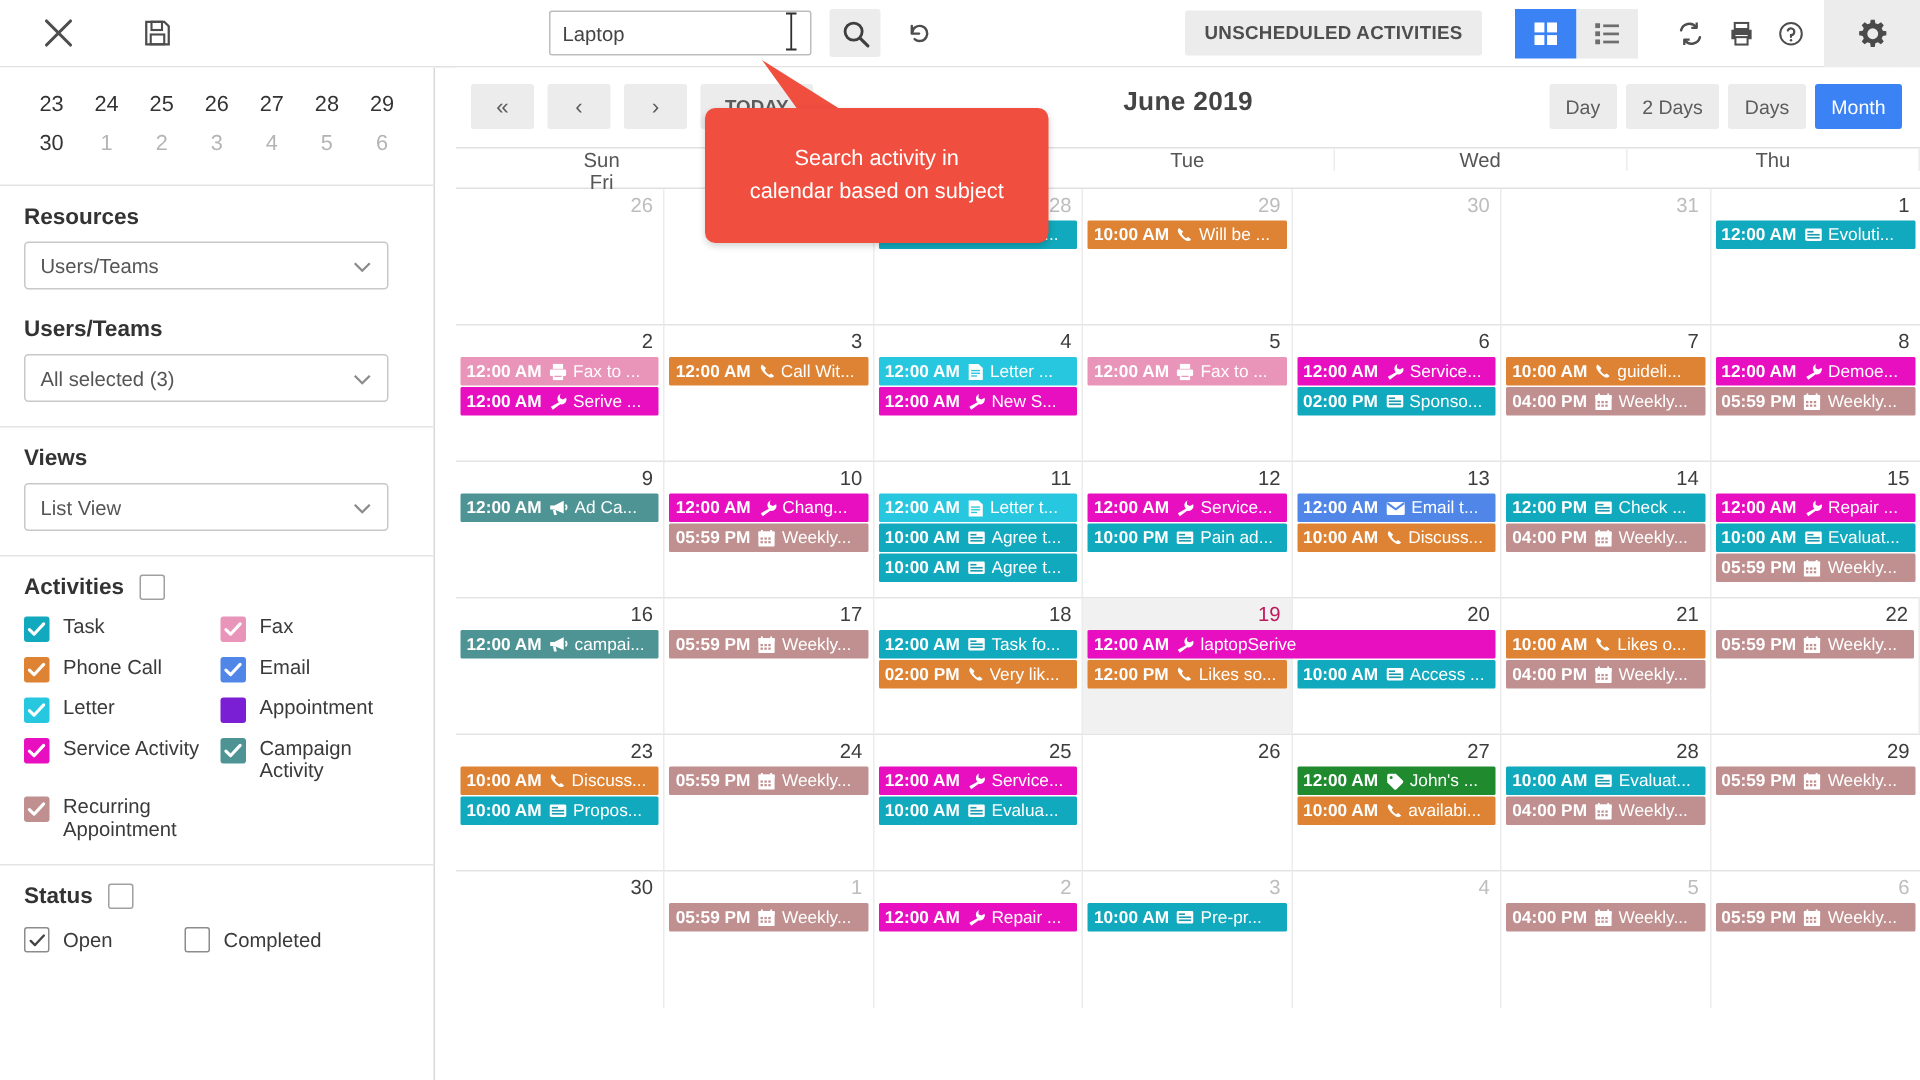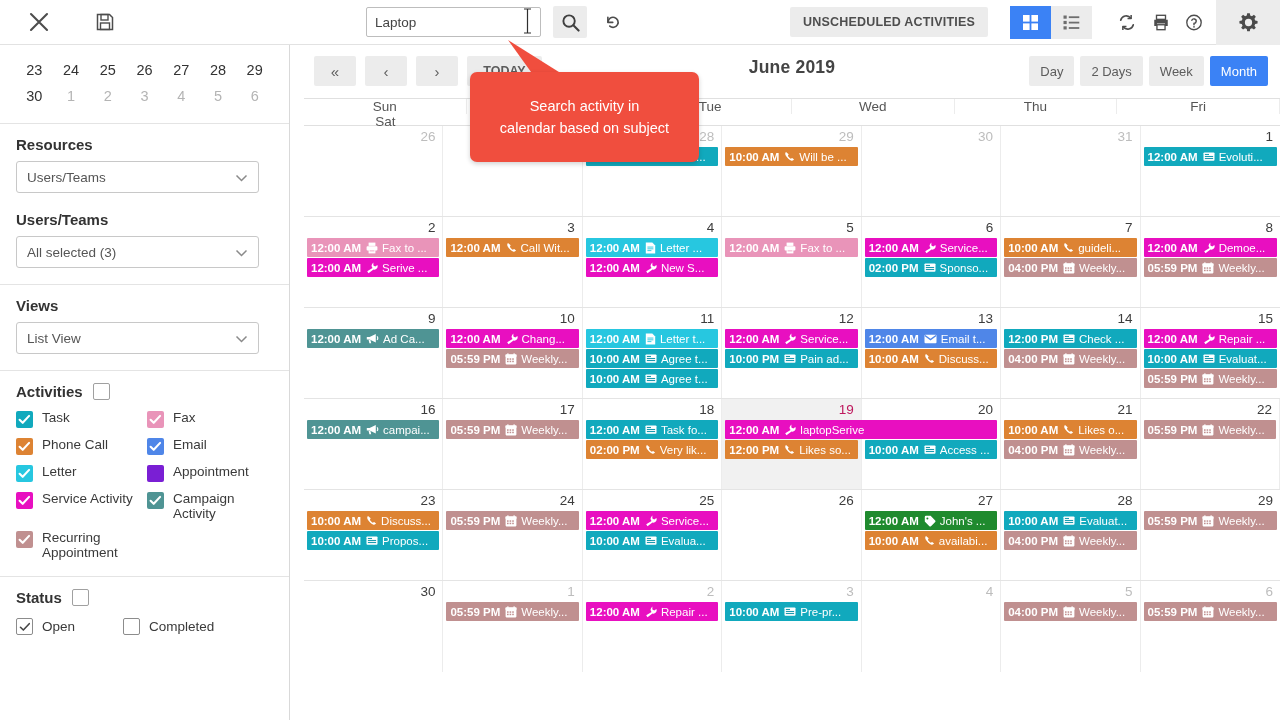--- a/index.html
+++ b/index.html
@@ -217,21 +217,21 @@
   .range-btn {
     height: 30px; padding: 0 11px; border: none; border-radius: 2px;
     font-size: 13px; cursor: pointer;
     font-family: "Liberation Sans", sans-serif;
     display: flex; align-items: center;
   }
   .range-btn.inactive { background: #ececec; color: #5c5c5c; }
   .range-btn.active   { background: #3b82f5; color: #ffffff; }
 
   #dow-row {
-    display: grid; grid-template-columns: repeat(6, 1fr);
+    display: grid; grid-template-columns: repeat(5, 1fr);
     border-top: 1px solid #e0e0e0;
     border-bottom: 1px solid #e0e0e0;
     height: 28px;
   }
   .dow {
     display: flex; align-items: center; justify-content: center;
     font-size: 13.5px; color: #555;
     border-right: 1px solid #ececec;
   }
   .dow:last-child { border-right: none; }
@@ -557,21 +557,21 @@
 <div id="calendar">
   <div id="cal-header">
     <button class="nav-btn" id="nav-first">«</button>
     <button class="nav-btn" id="nav-prev">‹</button>
     <button class="nav-btn" id="nav-next">›</button>
     <button class="nav-btn" id="nav-today">TODAY</button>
     <div id="cal-title">June 2019</div>
     <div id="range-toggle">
         <button class="range-btn inactive">Day</button>
         <button class="range-btn inactive">2 Days</button>
-        <button class="range-btn inactive">Week</button>
+        <button class="range-btn inactive">Days</button>
         <button class="range-btn active">Month</button>
       </div>
   </div>
 
   <div id="dow-row">
       <div class="dow">Sun</div>
       <div class="dow">Mon</div>
       <div class="dow">Tue</div>
       <div class="dow">Wed</div>
       <div class="dow">Thu</div>

